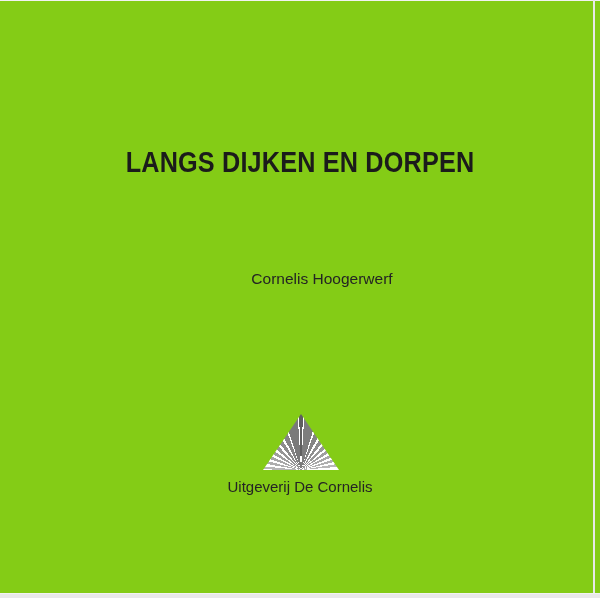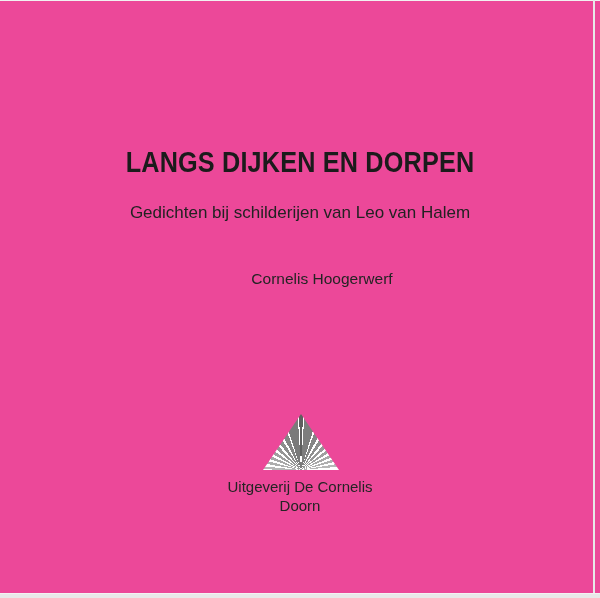--- a/index.html
+++ b/index.html
@@ -5,21 +5,21 @@
   * { margin: 0; padding: 0; box-sizing: border-box; }
   html, body {
     width: 600px; height: 598px;
     background: #ffffff;
     overflow: hidden;
     font-family: "Liberation Sans", sans-serif;
     position: relative;
   }
   .page {
     position: absolute; inset: 0;
-    background: #ec4899;
+    background: #84cc16;
     color: #1d1d1d;
   }
   .centered-line {
     position: absolute; left: 0; right: 0;
     text-align: center;
     white-space: nowrap;
     color: #1d1d1d;
   }
   .book-title {
     top: 146px;
@@ -92,28 +92,26 @@
     background: #f1f1f1;
   }
 </style>
 </head>
 <body>
 
 <div class="page">
 
   <div class="centered-line book-title">LANGS DIJKEN EN DORPEN</div>
 
-  <div class="centered-line book-subtitle">Gedichten bij schilderijen van Leo van Halem</div>
 
   <div class="centered-line book-author">Cornelis Hoogerwerf</div>
 
   <div class="publisher-logo"></div>
 
   <div class="centered-line publisher-block">
     <div>Uitgeverij De Cornelis</div>
-    <div>Doorn</div>
   </div>
 
   <div class="edge-top"></div>
   <div class="edge-right"></div>
   <div class="edge-bottom"></div>
 
 </div>
 
 </body></html>

